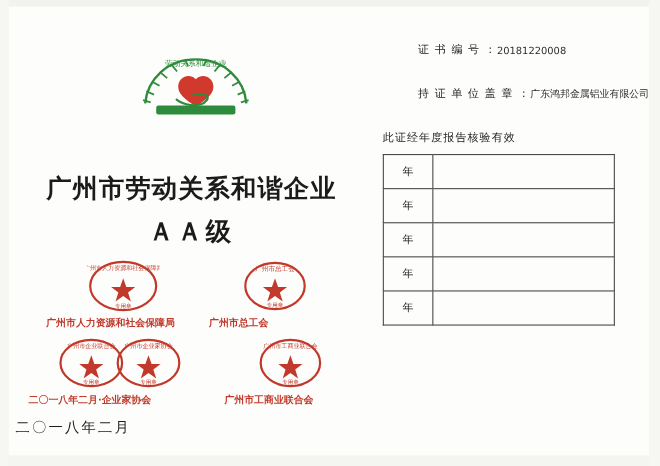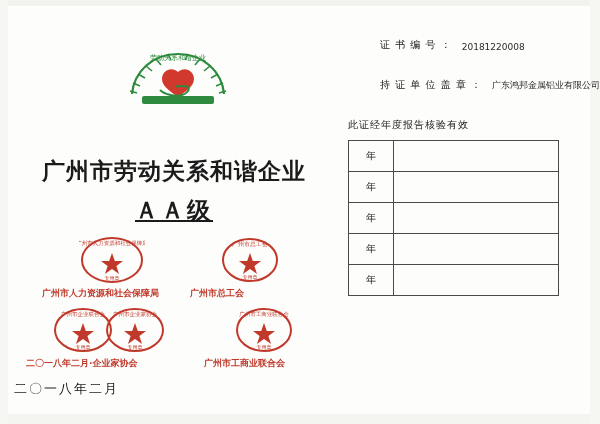--- a/index.html
+++ b/index.html
@@ -38,21 +38,20 @@
     font-weight:700;
     font-family:"DejaVu Sans", sans-serif;
   }
   .grade{
     position:absolute;left:0;top:175px;width:320px;
     text-align:center;
     font-size:23px;
     letter-spacing:3px;
     color:#1b1b1b;
     font-weight:700;
-    text-decoration:underline;
   }
 
   
   .seal-row{position:absolute;left:0;width:320px;}
   .seal-row.r1{top:215px;}
   .seal-row.r2{top:285px;}
 
   .seal-group{
     position:absolute;
   }
@@ -87,21 +86,20 @@
     font-size:10px;
     color:#1b1b1b;
   }
   .field-label{
     white-space:nowrap;
     letter-spacing:1px;
     font-size:10px;
     margin-left:32px;
   }
   .field-value{
-    margin-left:10px;
     font-size:9px;
     color:#2a2a2a;
     white-space:nowrap;
   }
   .notice{
     font-size:10px;
     letter-spacing:1px;
     color:#1b1b1b;
     margin-top:10px;
     margin-bottom:8px;

